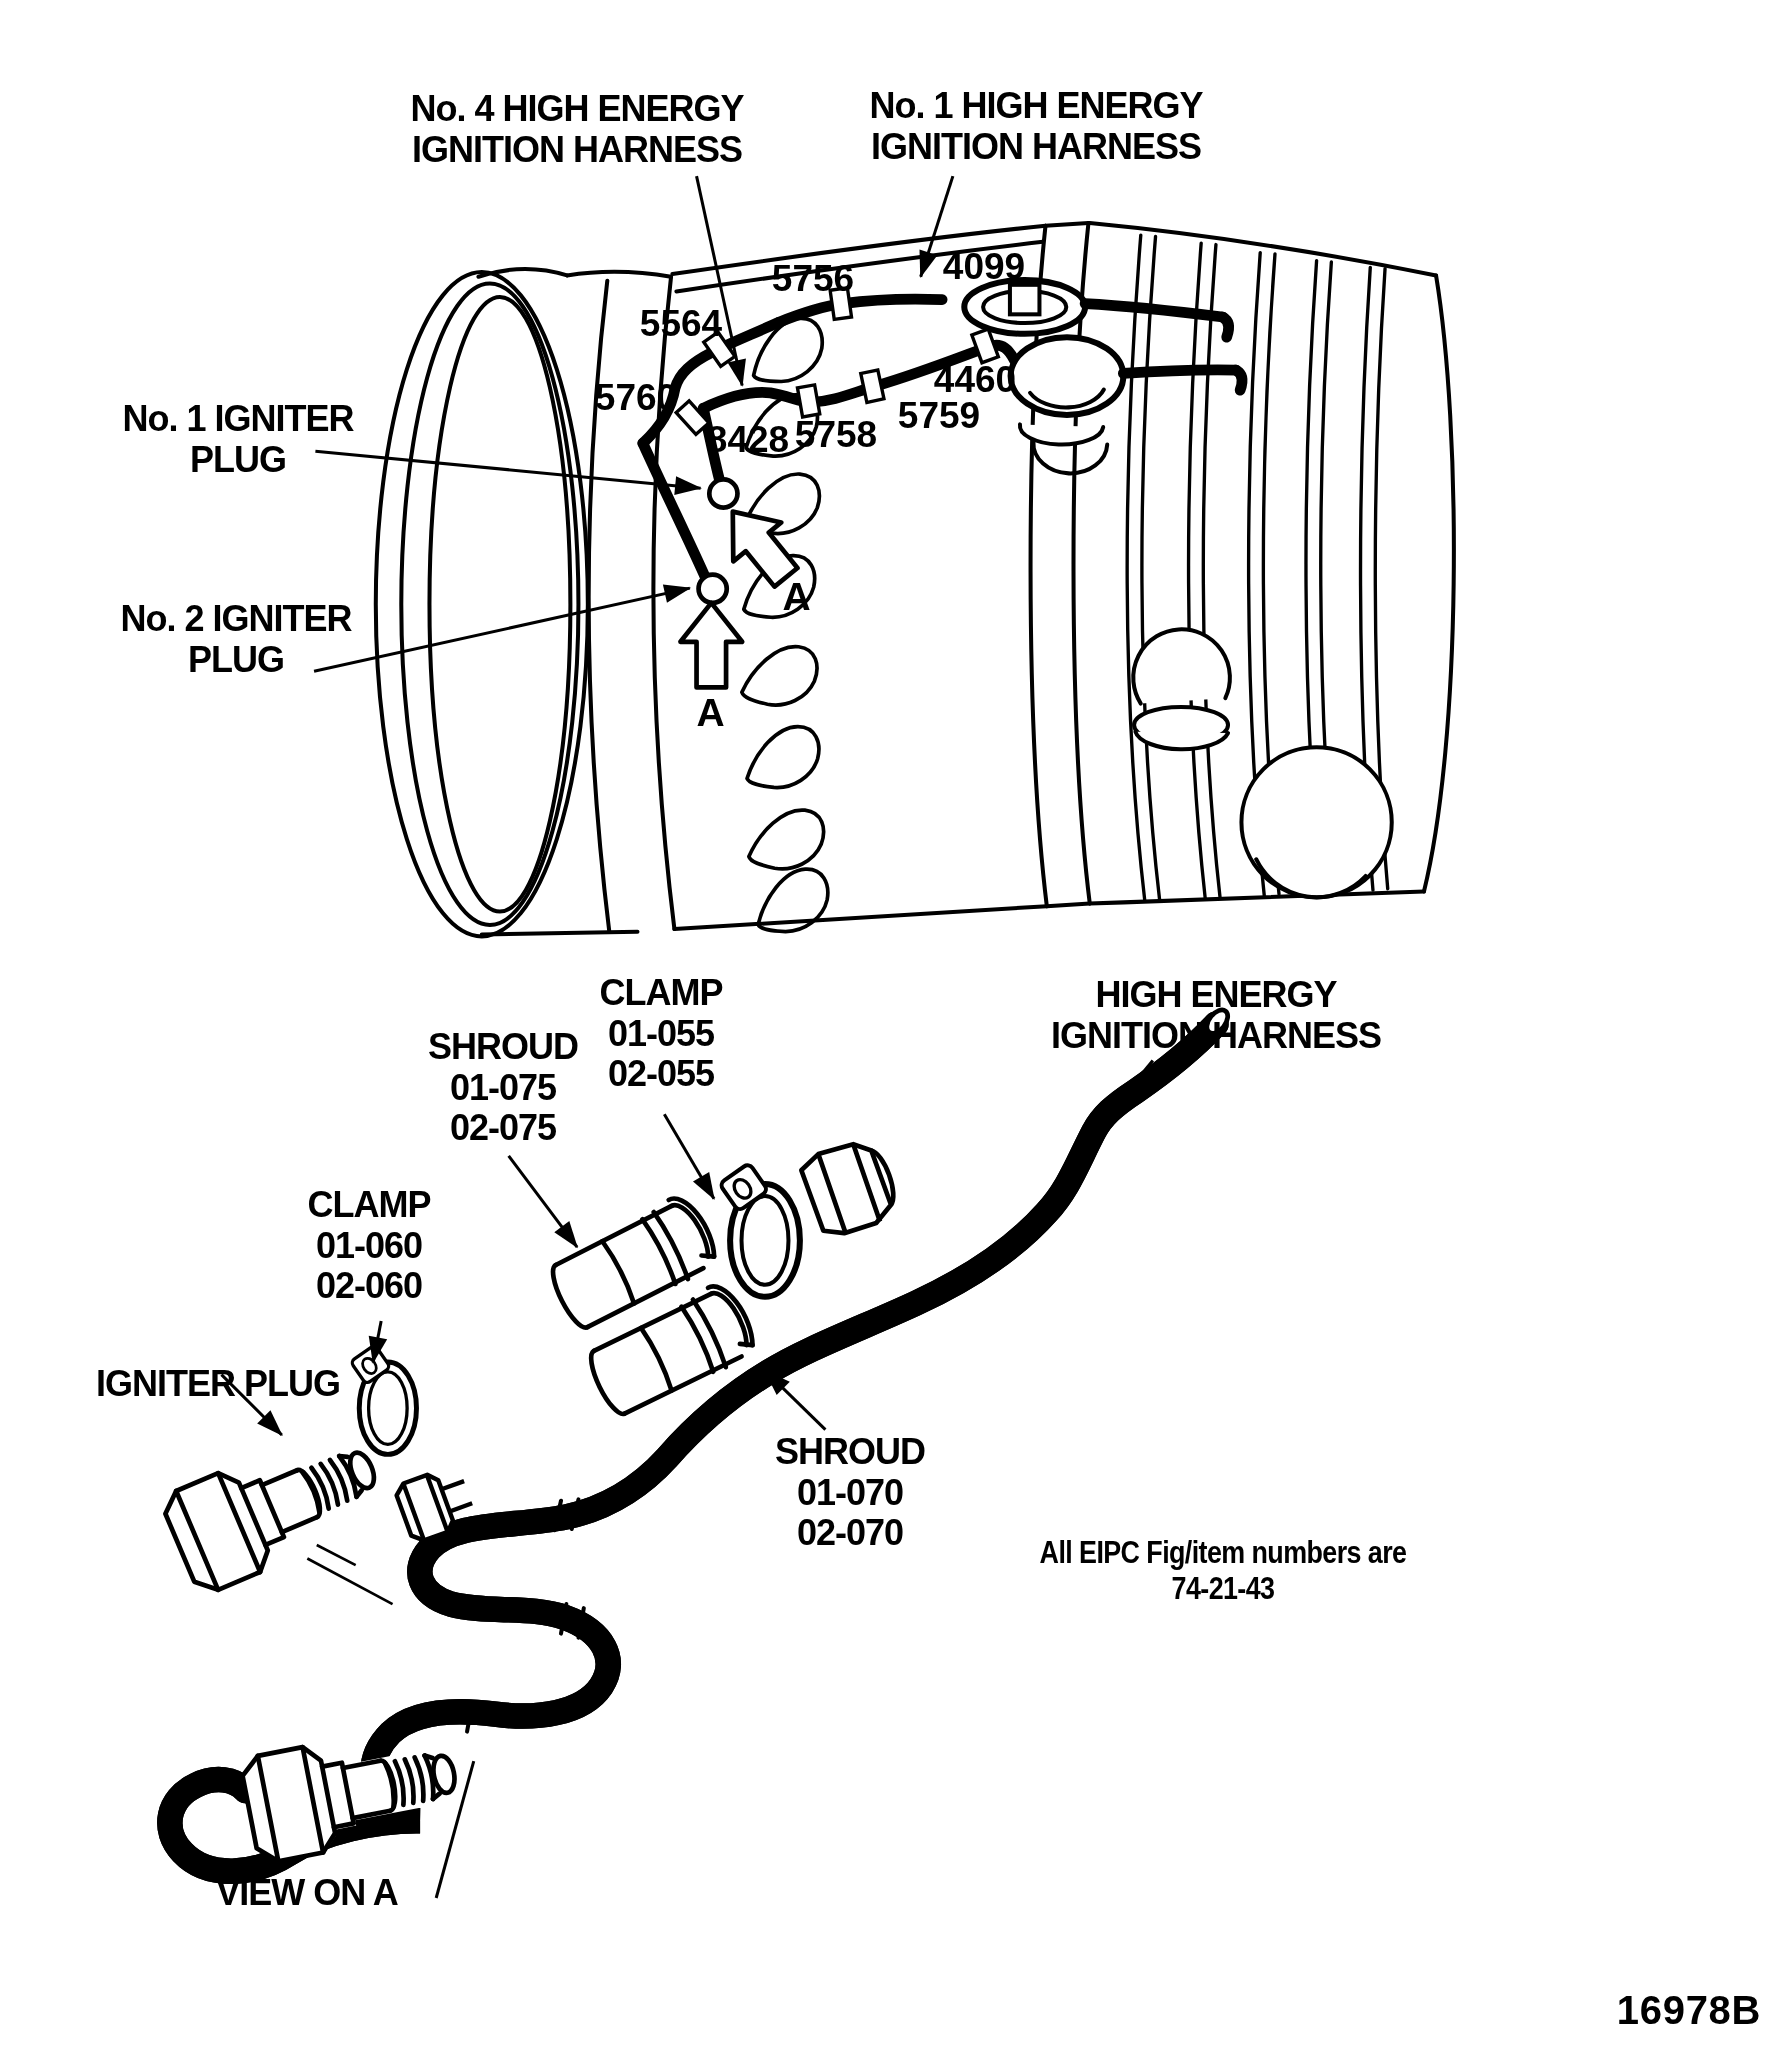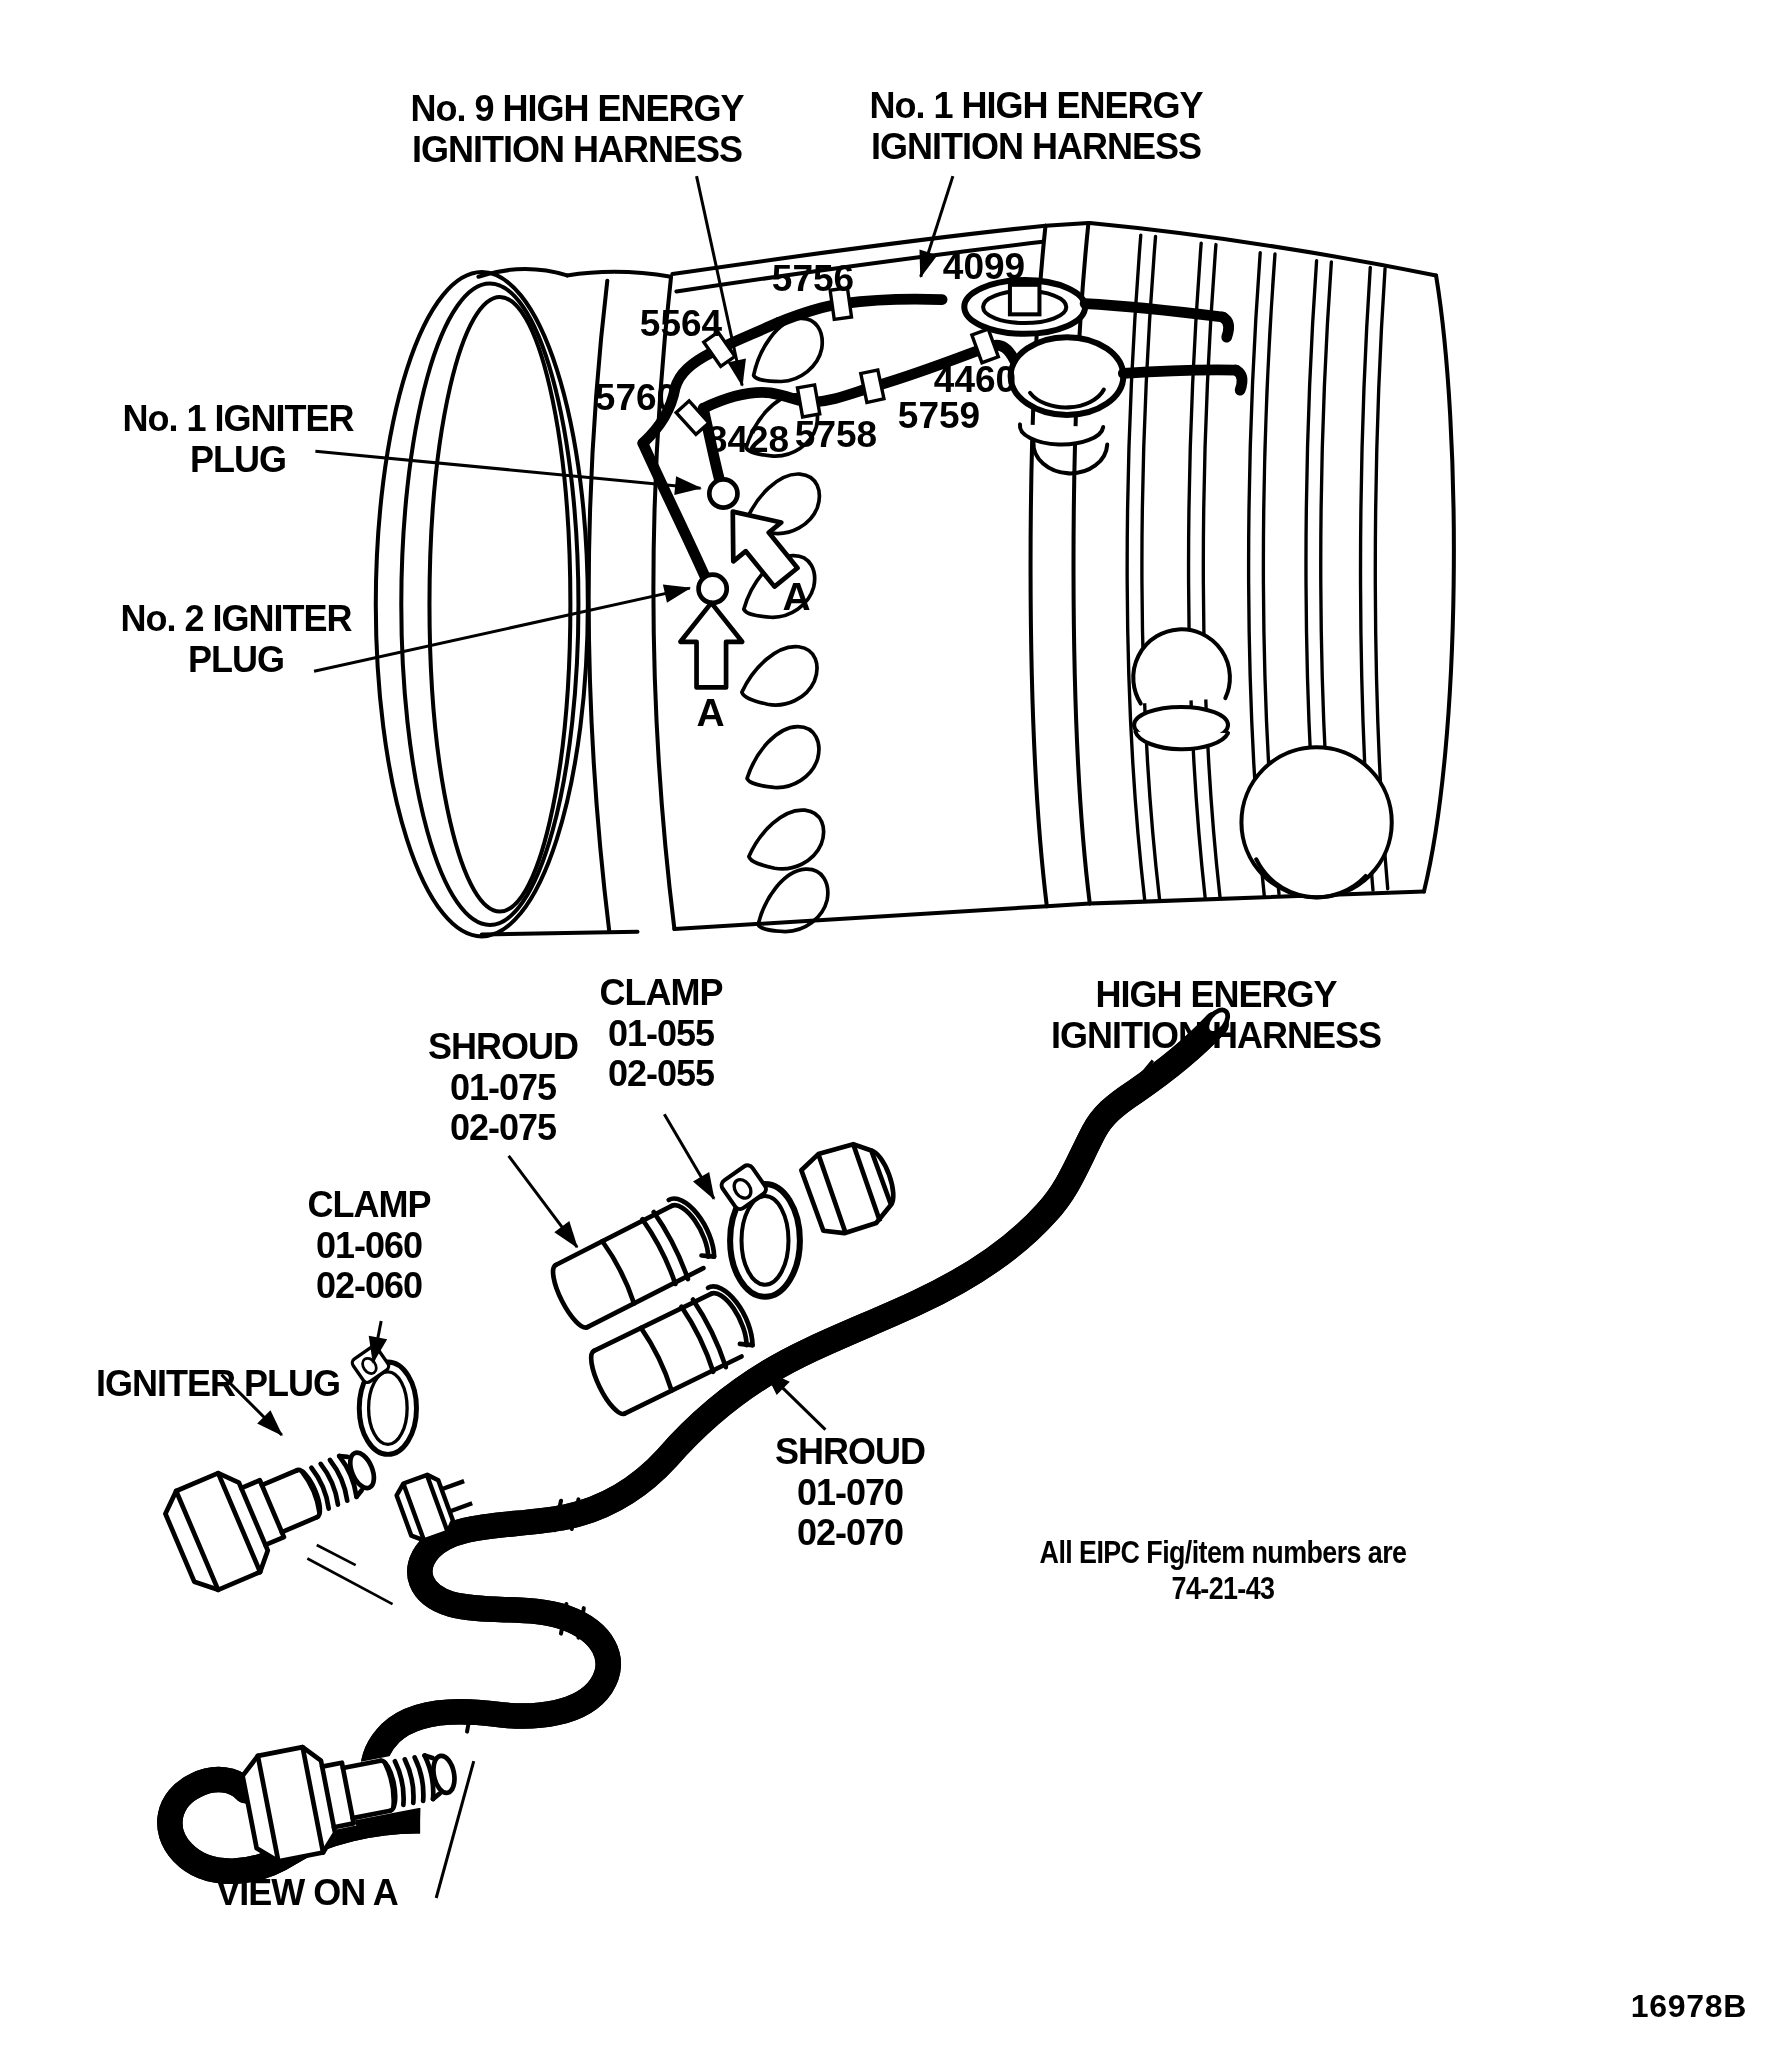--- a/index.html
+++ b/index.html
@@ -5,21 +5,21 @@
   html,body{margin:0;padding:0;background:#e8e8e8;}
   #page{position:relative;width:1787px;height:2056px;background:#ffffff;overflow:hidden;
         font-family:"Liberation Sans",sans-serif;}
   #art{position:absolute;left:0;top:0;width:1787px;height:2056px;}
   .lbl{position:absolute;transform:translateX(-50%);text-align:center;white-space:pre-line;
        font-family:"Liberation Sans",sans-serif;font-weight:700;font-size:36px;
        line-height:1.13;letter-spacing:-1px;color:#000;}
   .num{font-size:37px;letter-spacing:0px;}
   .vletter{font-size:39px;}
   .note{font-size:32px;transform:translateX(-50%) scaleX(0.84);letter-spacing:-0.7px;}
-  .figid{font-size:32px;letter-spacing:0.7px;}
+  .figid{font-size:40px;letter-spacing:0.7px;}
 </style>
 </head>
 <body>
 
 <div id="page">
 
   <svg id="art" viewBox="0 0 2663 3063" xmlns="http://www.w3.org/2000/svg">
     <defs>
       <marker id="ah" markerUnits="userSpaceOnUse" markerWidth="44" markerHeight="32" refX="40" refY="16" orient="auto-start-reverse">
         <path d="M2,2 L42,16 L2,30 Z" fill="#000"></path>
@@ -237,21 +237,21 @@
         <path d="M990,1660 L1064,1786" marker-end="url(#ah)"></path>
         <path d="M1718,1580 L1652,1660" marker-end="url(#ah)"></path>
         <path d="M568,1968 L556,2030" marker-end="url(#ah)"></path>
         <path d="M330,2048 L420,2138" marker-end="url(#ah)"></path>
         <path d="M1230,2130 L1140,2042" marker-end="url(#ah)"></path>
         <path d="M650,2828 L706,2624"></path>
       </g>
     </g>
   </svg>
 
-  <div class="lbl" style="left:577px;top:89px">No. 9 HIGH ENERGY
+  <div class="lbl" style="left:577px;top:89px">No. 4 HIGH ENERGY
 IGNITION HARNESS</div>
   <div class="lbl" style="left:1036px;top:86px">No. 1 HIGH ENERGY
 IGNITION HARNESS</div>
 
   <div class="lbl num" style="left:813px;top:258px">5756</div>
   <div class="lbl num" style="left:984px;top:246px">4099</div>
   <div class="lbl num" style="left:681px;top:303px">5564</div>
   <div class="lbl num" style="left:636px;top:377px">5760</div>
   <div class="lbl num" style="left:748px;top:419px">8428</div>
   <div class="lbl num" style="left:836px;top:414px">5758</div>

